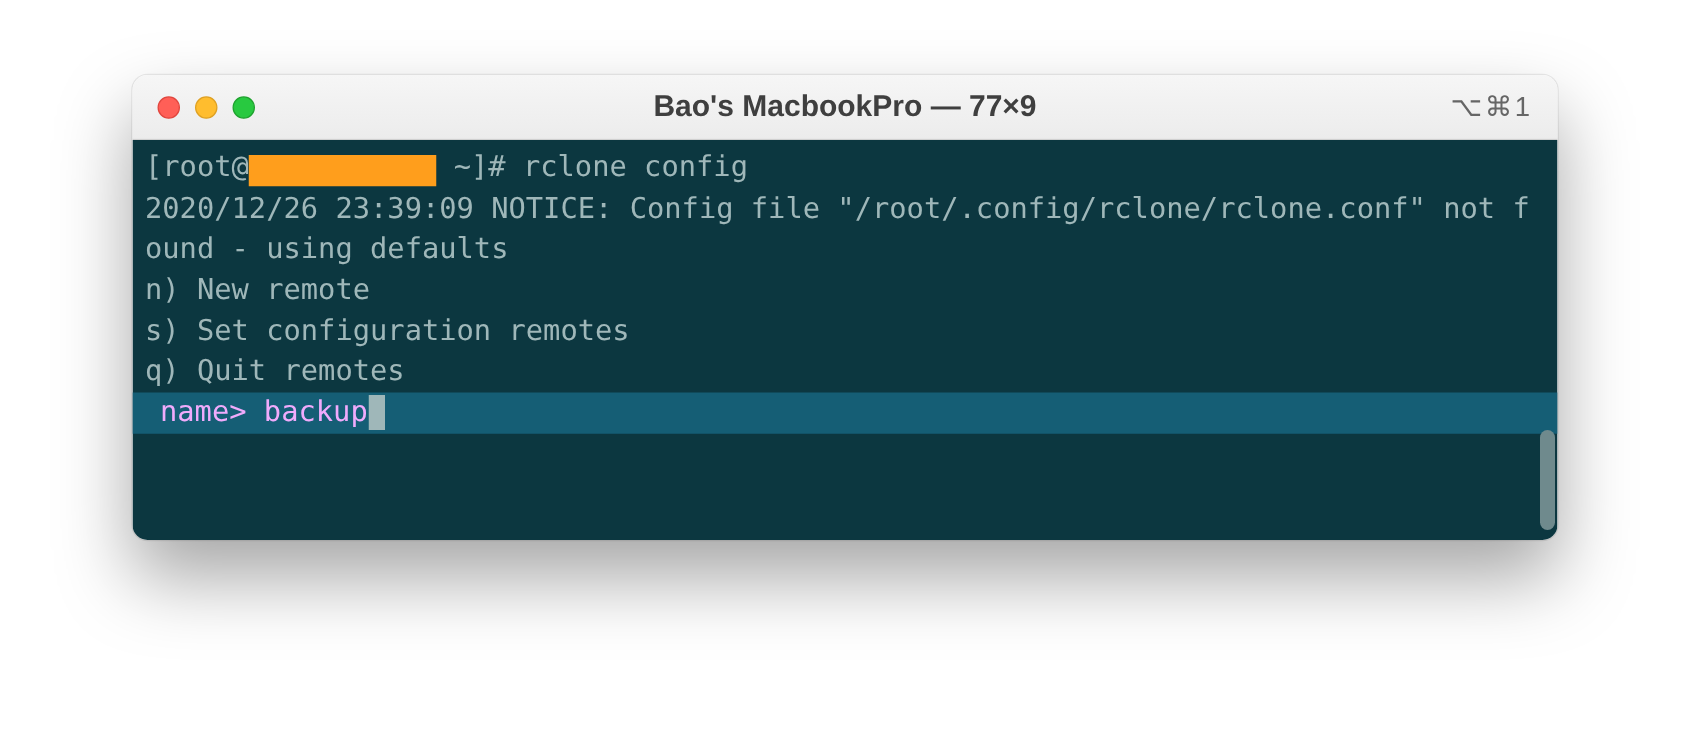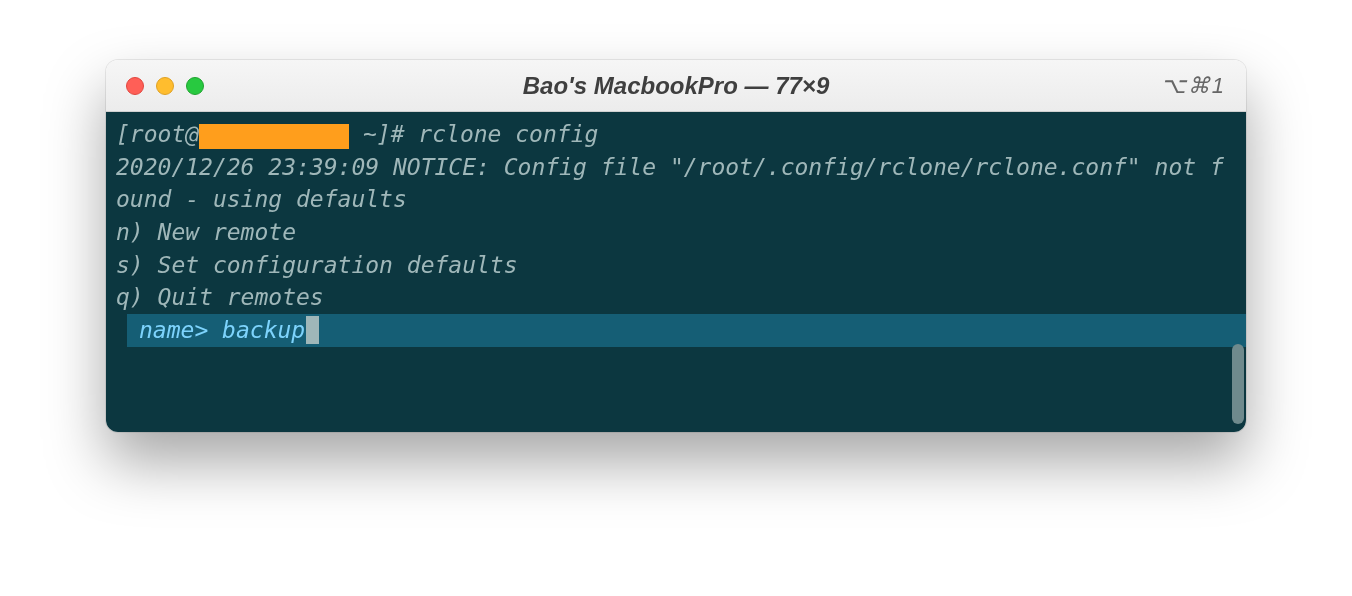--- a/index.html
+++ b/index.html
@@ -12,21 +12,20 @@
     align-items: flex-start;
     justify-content: center;
     padding-top: 60px;
   }
   .window {
     width: 1140px;
     border-radius: 12px;
     box-shadow: 0 30px 60px rgba(0,0,0,0.35), 0 0 0 1px rgba(0,0,0,0.08);
     overflow: hidden;
     background: #fff;
-    font-style: italic;
   }
   .titlebar {
     height: 52px;
     background: linear-gradient(#f6f6f6, #ececec);
     border-bottom: 1px solid #d0d0d0;
     display: flex;
     align-items: center;
     position: relative;
     padding: 0 20px;
   }
@@ -77,26 +76,25 @@
   .redacted {
     display: inline-block;
     background: #ff9e1c;
     width: 150px;
     height: 1.1em;
     vertical-align: text-bottom;
     margin-bottom: -2px;
   }
   .prompt-line {
     background: #155e75;
-    color: #7dd3fc;
-    padding: 0 12px;
+    color: #f0abfc;
+    padding: 0 22px;
     display: flex;
     align-items: center;
     position: relative;
-    margin-left: 21px;
   }
   .prompt-line .text { white-space: pre; }
   .cursor {
     display: inline-block;
     width: 13px;
     height: 1.2em;
     background: #9fb7b9;
     vertical-align: text-bottom;
     margin-left: 1px;
   }
@@ -131,21 +129,21 @@
     <div class="title">Bao's MacbookPro — 77×9</div>
     <div class="shortcut">⌥⌘1</div>
   </div>
 
   <div class="terminal">
 
     <div class="line"><span>[root@</span><span class="redacted"></span><span> ~]# </span><span>rclone config</span></div>
 
     <div class="line">2020/12/26 23:39:09 NOTICE: Config file "/root/.config/rclone/rclone.conf" not found - using defaults</div>
     <div class="line">n) New remote</div>
-    <div class="line">s) Set configuration defaults</div>
+    <div class="line">s) Set configuration remotes</div>
     <div class="line">q) Quit remotes</div>
 
 
     <div class="prompt-line">
       <span class="text">name&gt; </span>
         <span class="text">backup</span>
         <span class="cursor"></span>
     </div>
 
     <div class="scrollbar-track">

